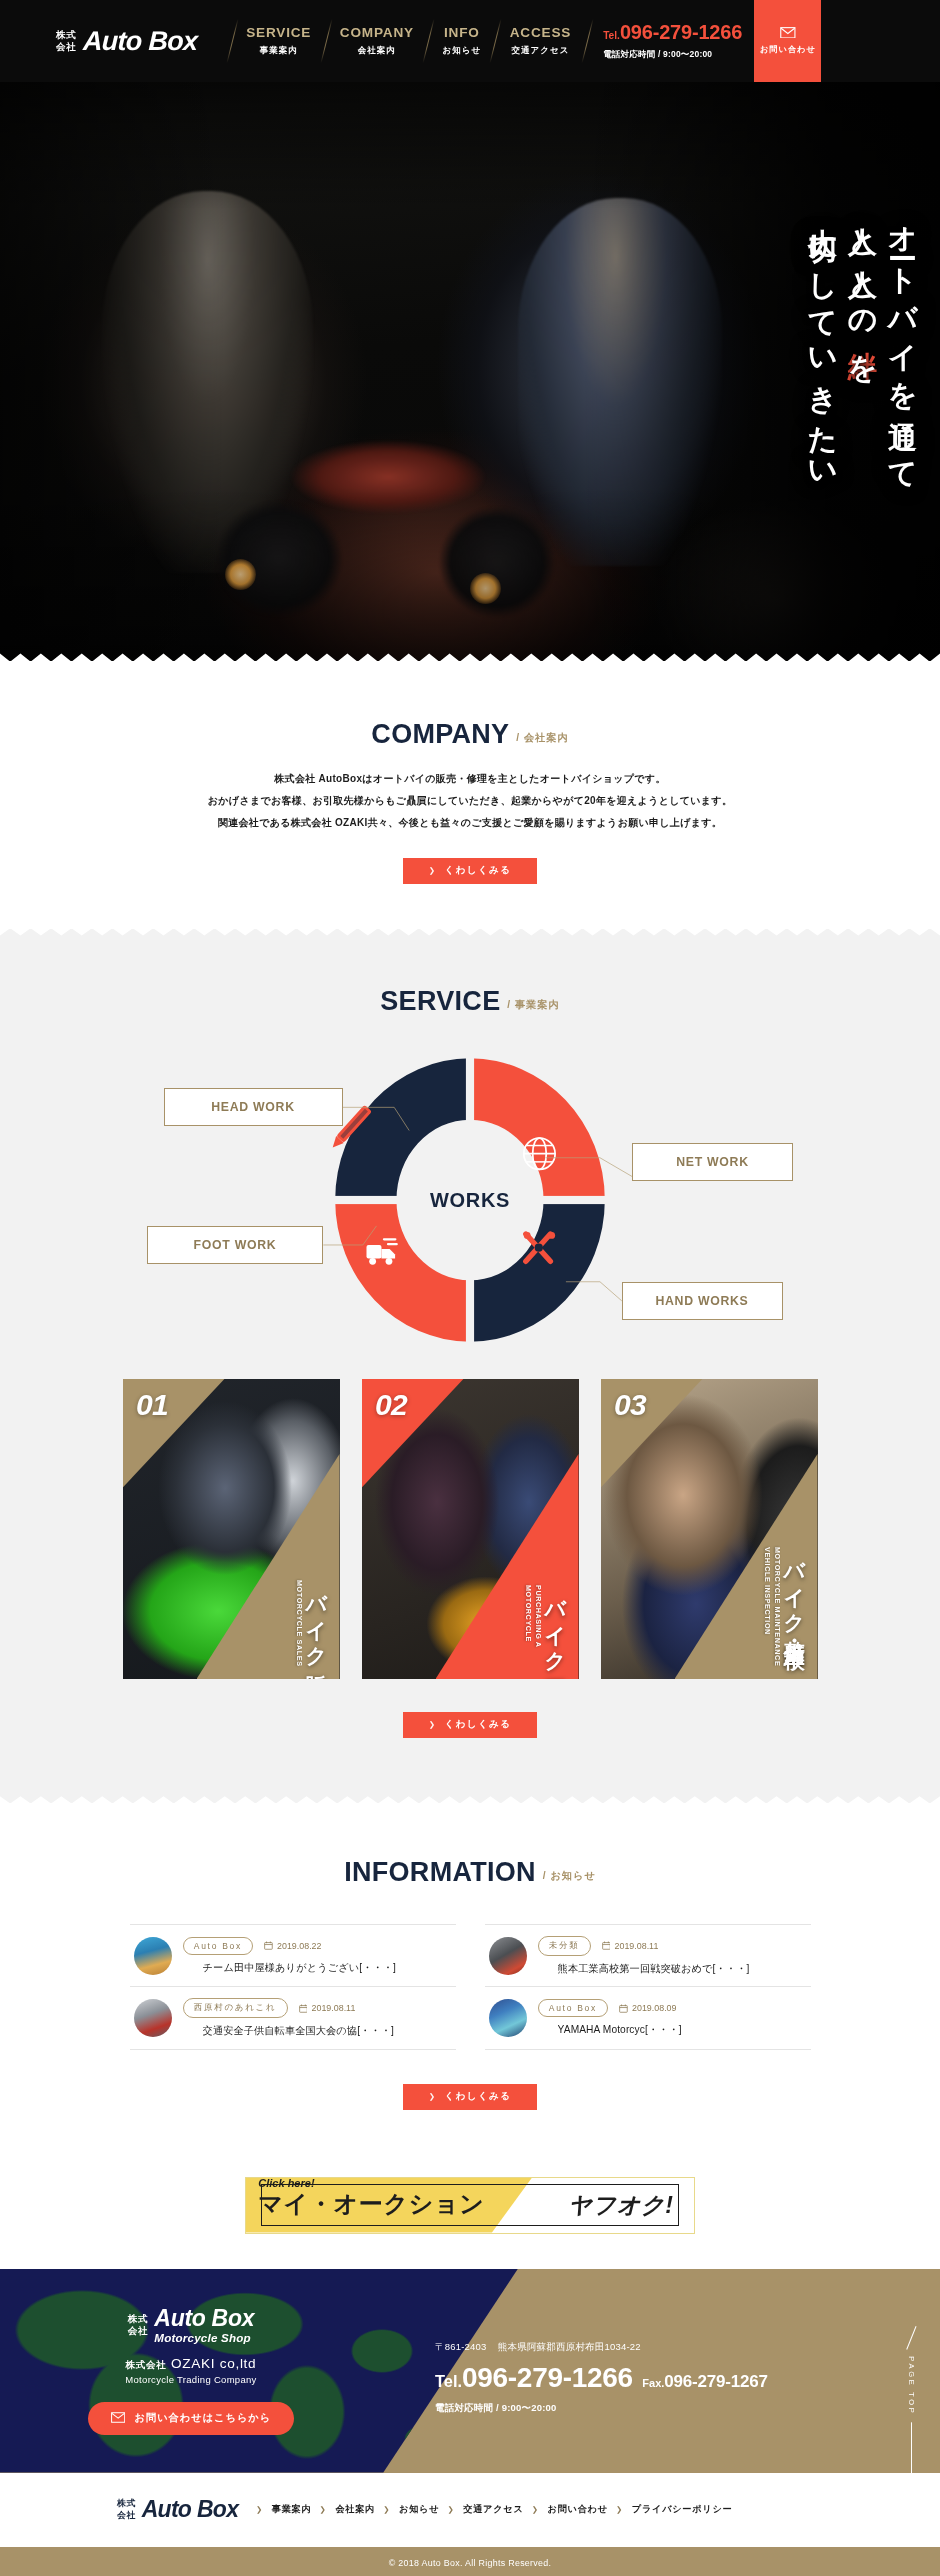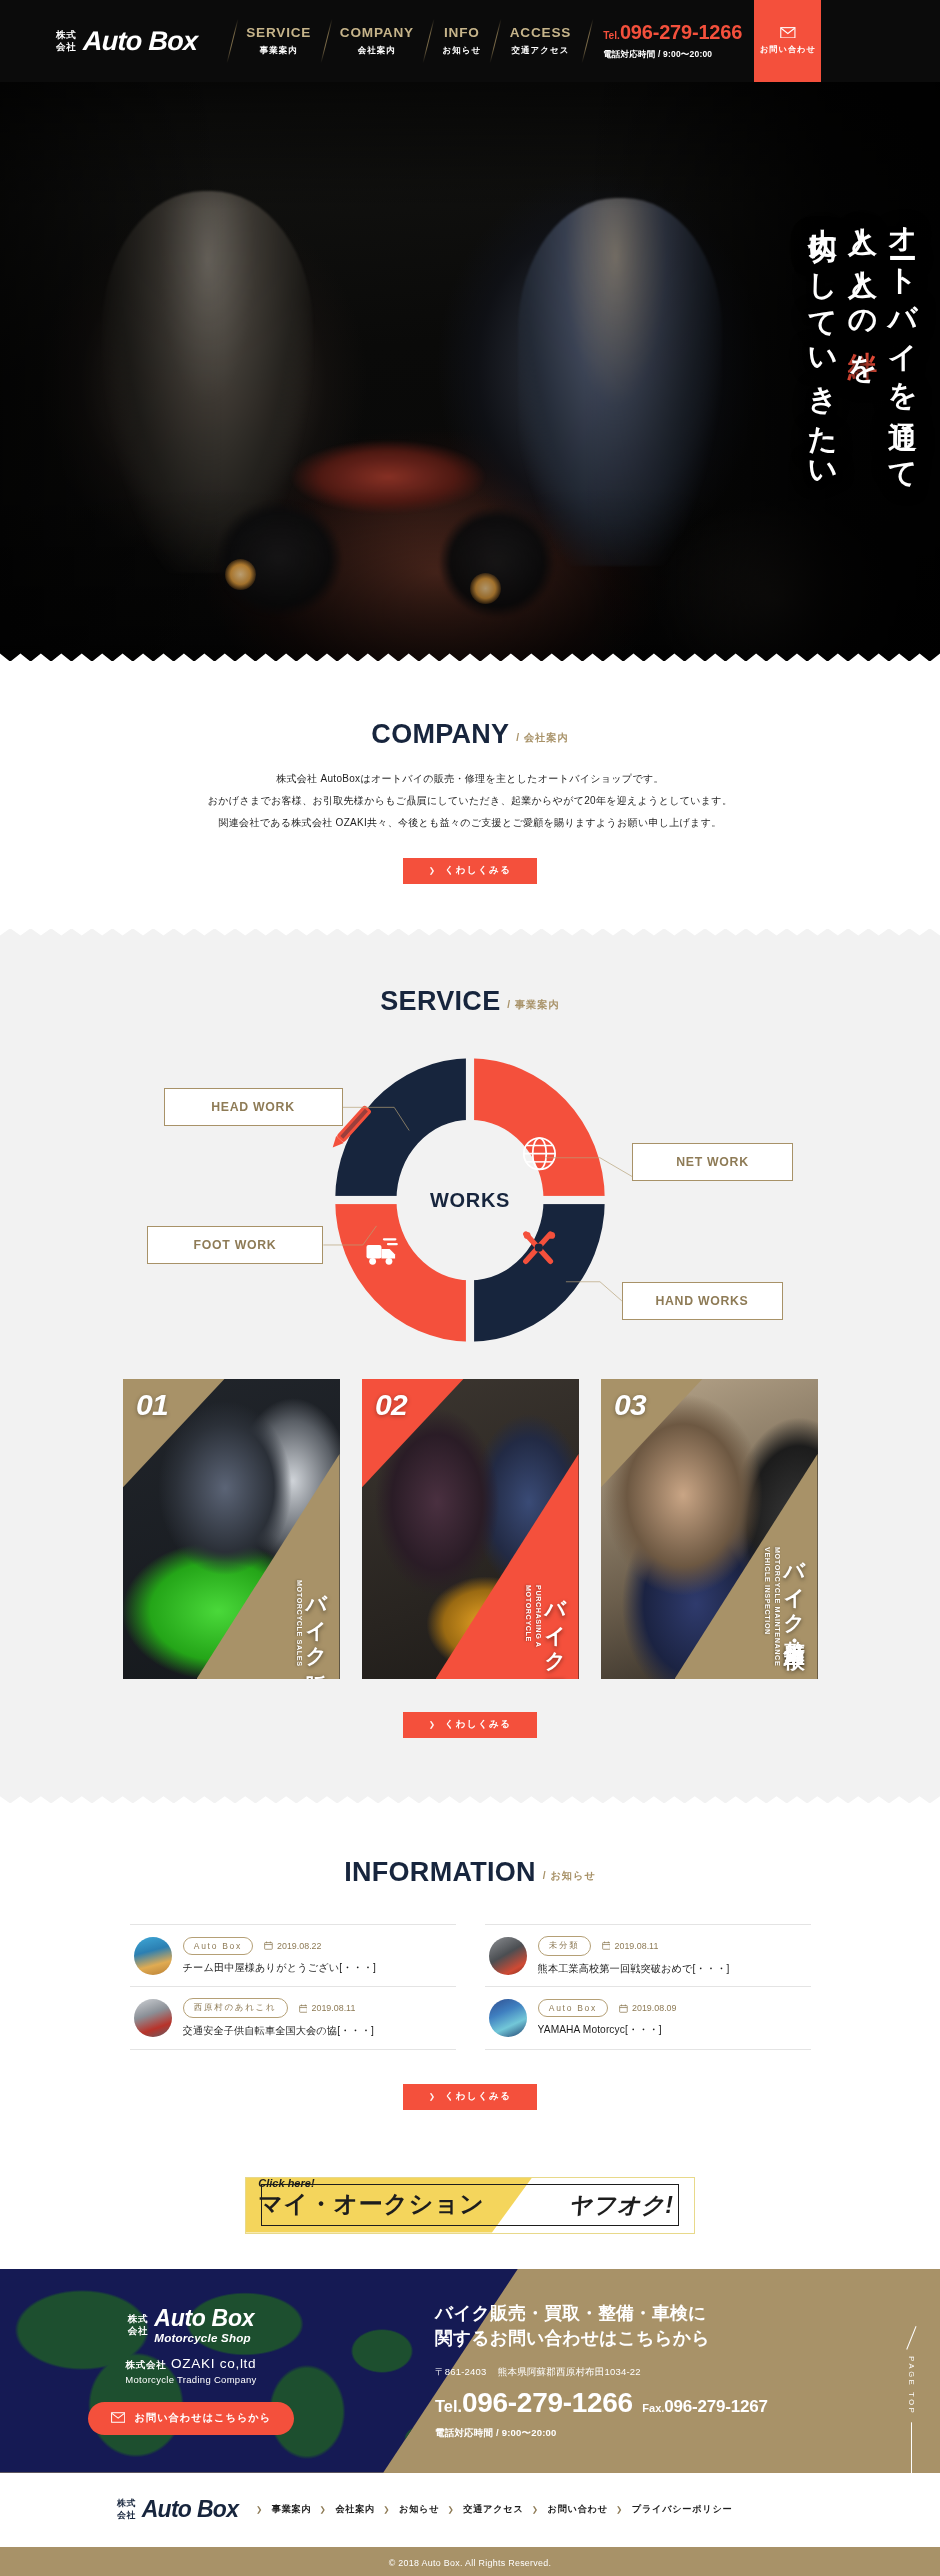--- a/index.html
+++ b/index.html
@@ -277,21 +277,21 @@
     text-align: center;
   }
   .company-body {
     margin-top: 24.5px;
     display: flex;
     flex-direction: column;
     gap: 10.2px;
   }
   .company-body p {
     font-size: 10px;
-    font-weight: 400;
+    font-weight: 700;
     color: #1d1d1d;
     line-height: 1.2;
     letter-spacing: 0.3px;
   }
   .company .btn-more { margin-top: 29px; }
 
   
   .service {
     position: relative;
     width: 940px;
@@ -517,20 +517,21 @@
   }
   .cal-ico { width: 8.9px; height: 8.9px; flex: 0 0 8.9px; }
   .news-title {
     font-size: 10.2px;
     font-weight: 400;
     color: #1d1d1d;
     letter-spacing: 0.1px;
     white-space: nowrap;
     overflow: hidden;
     text-overflow: ellipsis;
+    margin-left: 20px;
   }
   .information .btn-more { margin-top: 34px; }
 
   
   .yahoo-wrap { width: 940px; background: #fff; padding: 27px 0 35px; display: flex; justify-content: center; }
   .yahoo-banner {
     position: relative;
     width: 450px; height: 57px;
     background: #ffffff;
     border: 0.7px solid #E8D98A;
@@ -1002,24 +1003,20 @@
         <svg viewBox="0 0 24 18" width="14.3" height="11" fill="none" stroke="#fff" stroke-width="1.7">
           <rect x="1" y="1" width="22" height="16"></rect>
             <path d="M1.5 2 L12 10 L22.5 2"></path>
         </svg>
       </span>
       <span>お問い合わせはこちらから</span>
     </button>
   </div>
 
   <div class="fc-right">
-    <div class="fc-head">
-      <div>バイク販売・買取・整備・車検に</div>
-      <div>関するお問い合わせはこちらから</div>
-    </div>
     <div class="fc-addr">
       <span>〒861-2403</span>
       &nbsp;&nbsp;
       <span>熊本県阿蘇郡西原村布田1034-22</span>
     </div>
     <div class="fc-tel-row">
       <span class="fc-tel-pre">Tel.</span>
       <span class="fc-tel-num">096-279-1266</span>
       <span class="fc-fax-pre">Fax.</span>
       <span class="fc-fax-num">096-279-1267</span>

